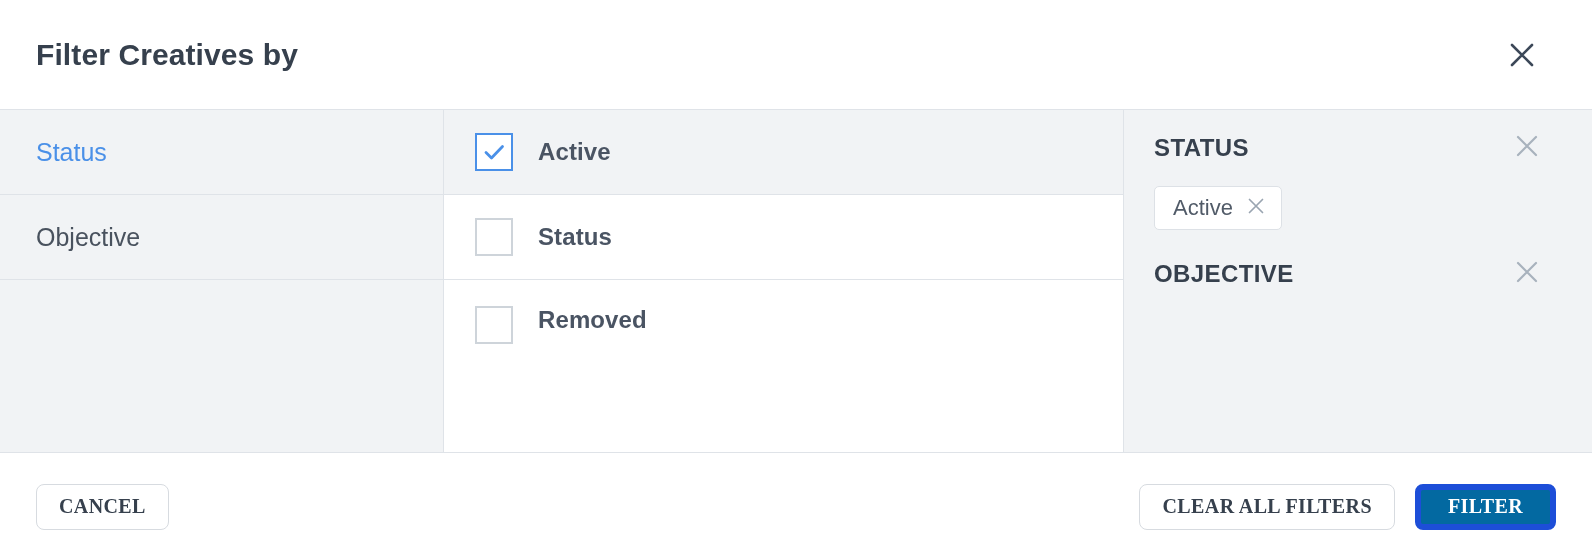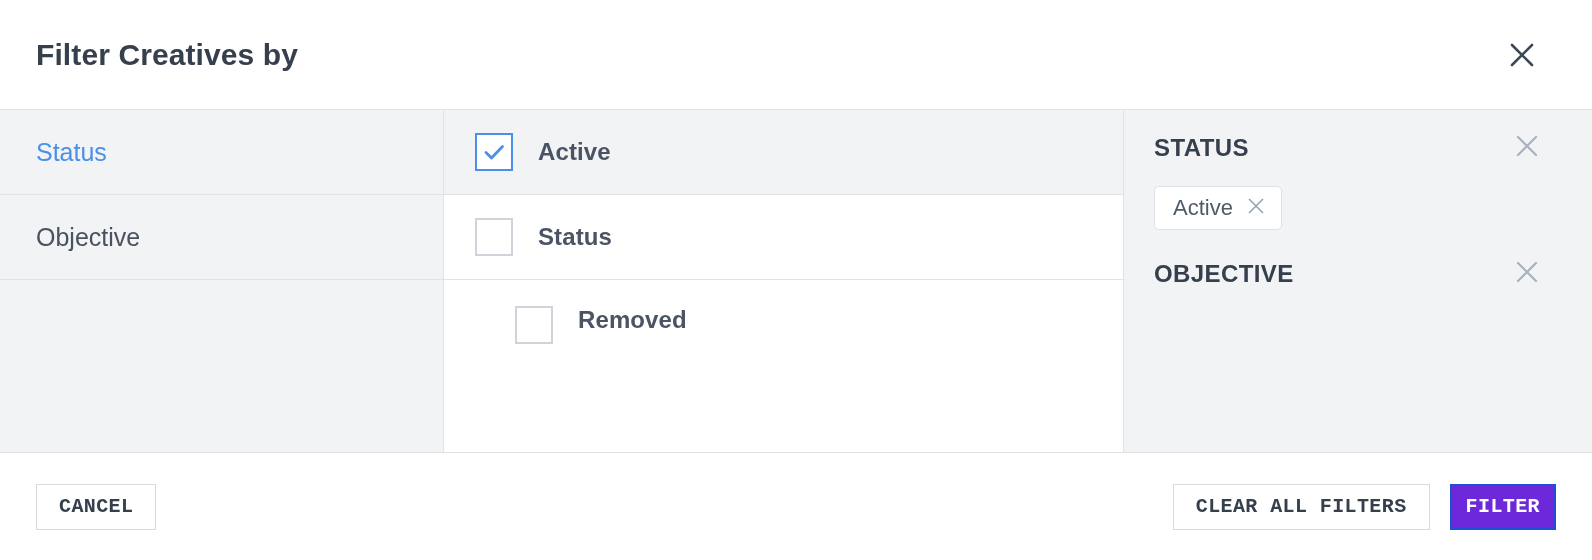--- a/index.html
+++ b/index.html
@@ -110,21 +110,21 @@
     display: flex;
     align-items: center;
     padding-left: 31px;
     box-sizing: border-box;
     border-bottom: 1px solid #dfe3e8;
     background: #ffffff;
     cursor: pointer;
     user-select: none;
   }
   .opt-row.selected { background: #f1f3f5; }
-  .opt-row.last { flex: 1 1 auto; align-items: flex-start; padding-top: 26px; border-bottom: none; margin-left: 40px; }
+  .opt-row.last { flex: 1 1 auto; align-items: flex-start; padding-top: 26px; border-bottom: none; }
   .cbox {
     width: 38px;
     height: 38px;
     box-sizing: border-box;
     border: 2px solid #ced4da;
     background: #ffffff;
     display: flex;
     align-items: center;
     justify-content: center;
     flex: 0 0 38px;
@@ -213,43 +213,43 @@
     box-sizing: border-box;
   }
   .footer-right {
     display: flex;
     align-items: center;
     gap: 20px;
     margin-left: 12px;
   }
   .btn {
     height: 46px;
-    border-radius: 0;
+    border-radius: 8px;
     font-size: 20px;
     font-weight: bold;
     letter-spacing: 0.4px;
     display: inline-flex;
     align-items: center;
     justify-content: center;
     cursor: pointer;
     box-sizing: border-box;
     user-select: none;
-    font-family: Liberation Mono, monospace;
+    font-family: Liberation Serif, serif;
   }
   .btn-default {
     background: #ffffff;
     border: 1px solid #d7dbe0;
     color: #36404d;
     padding: 0 22px;
   }
   .btn-primary {
-    background: #6d28d9;
-    border: 2px solid #1d4ed8;
+    background: #0369a1;
+    border: 6px solid #1d4ed8;
     color: #ffffff;
-    padding: 0 14px;
+    padding: 0 27px;
   }
 </style>
 </head>
 <body>
 
 <div class="modal">
 
   <div class="modal-header">
     <div class="modal-title">Filter Creatives by</div>
     <div class="close-btn">

